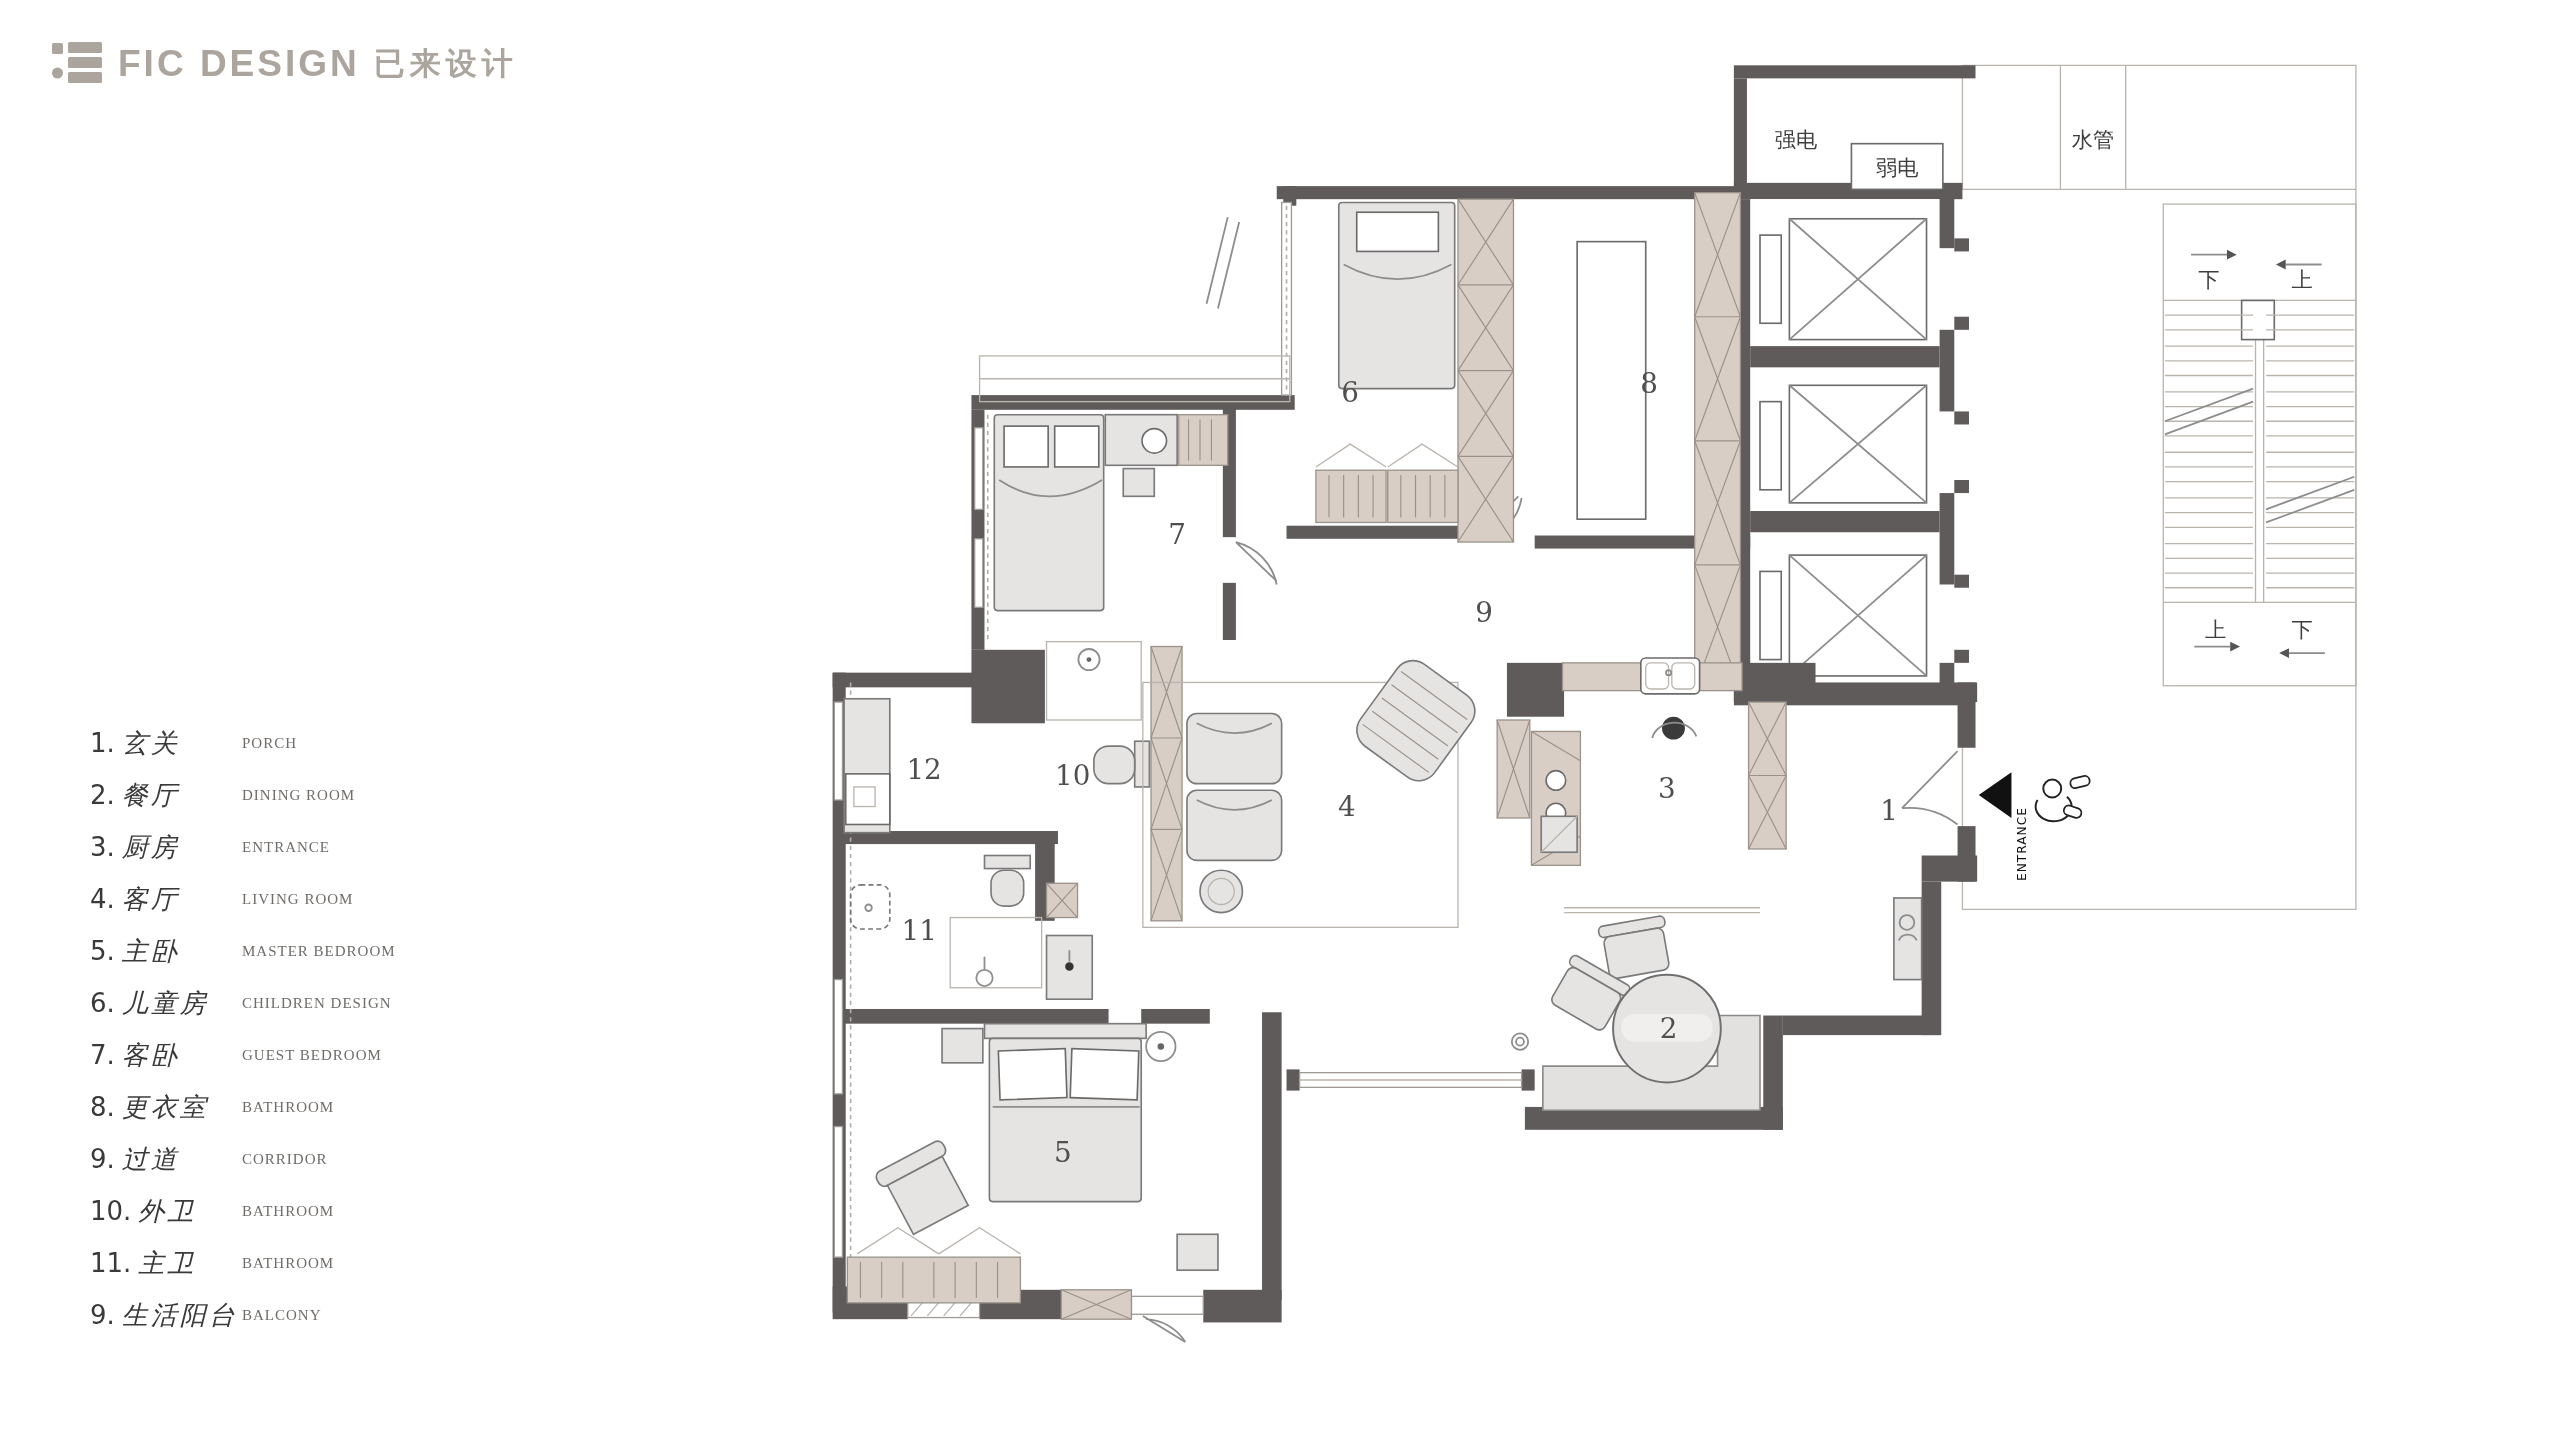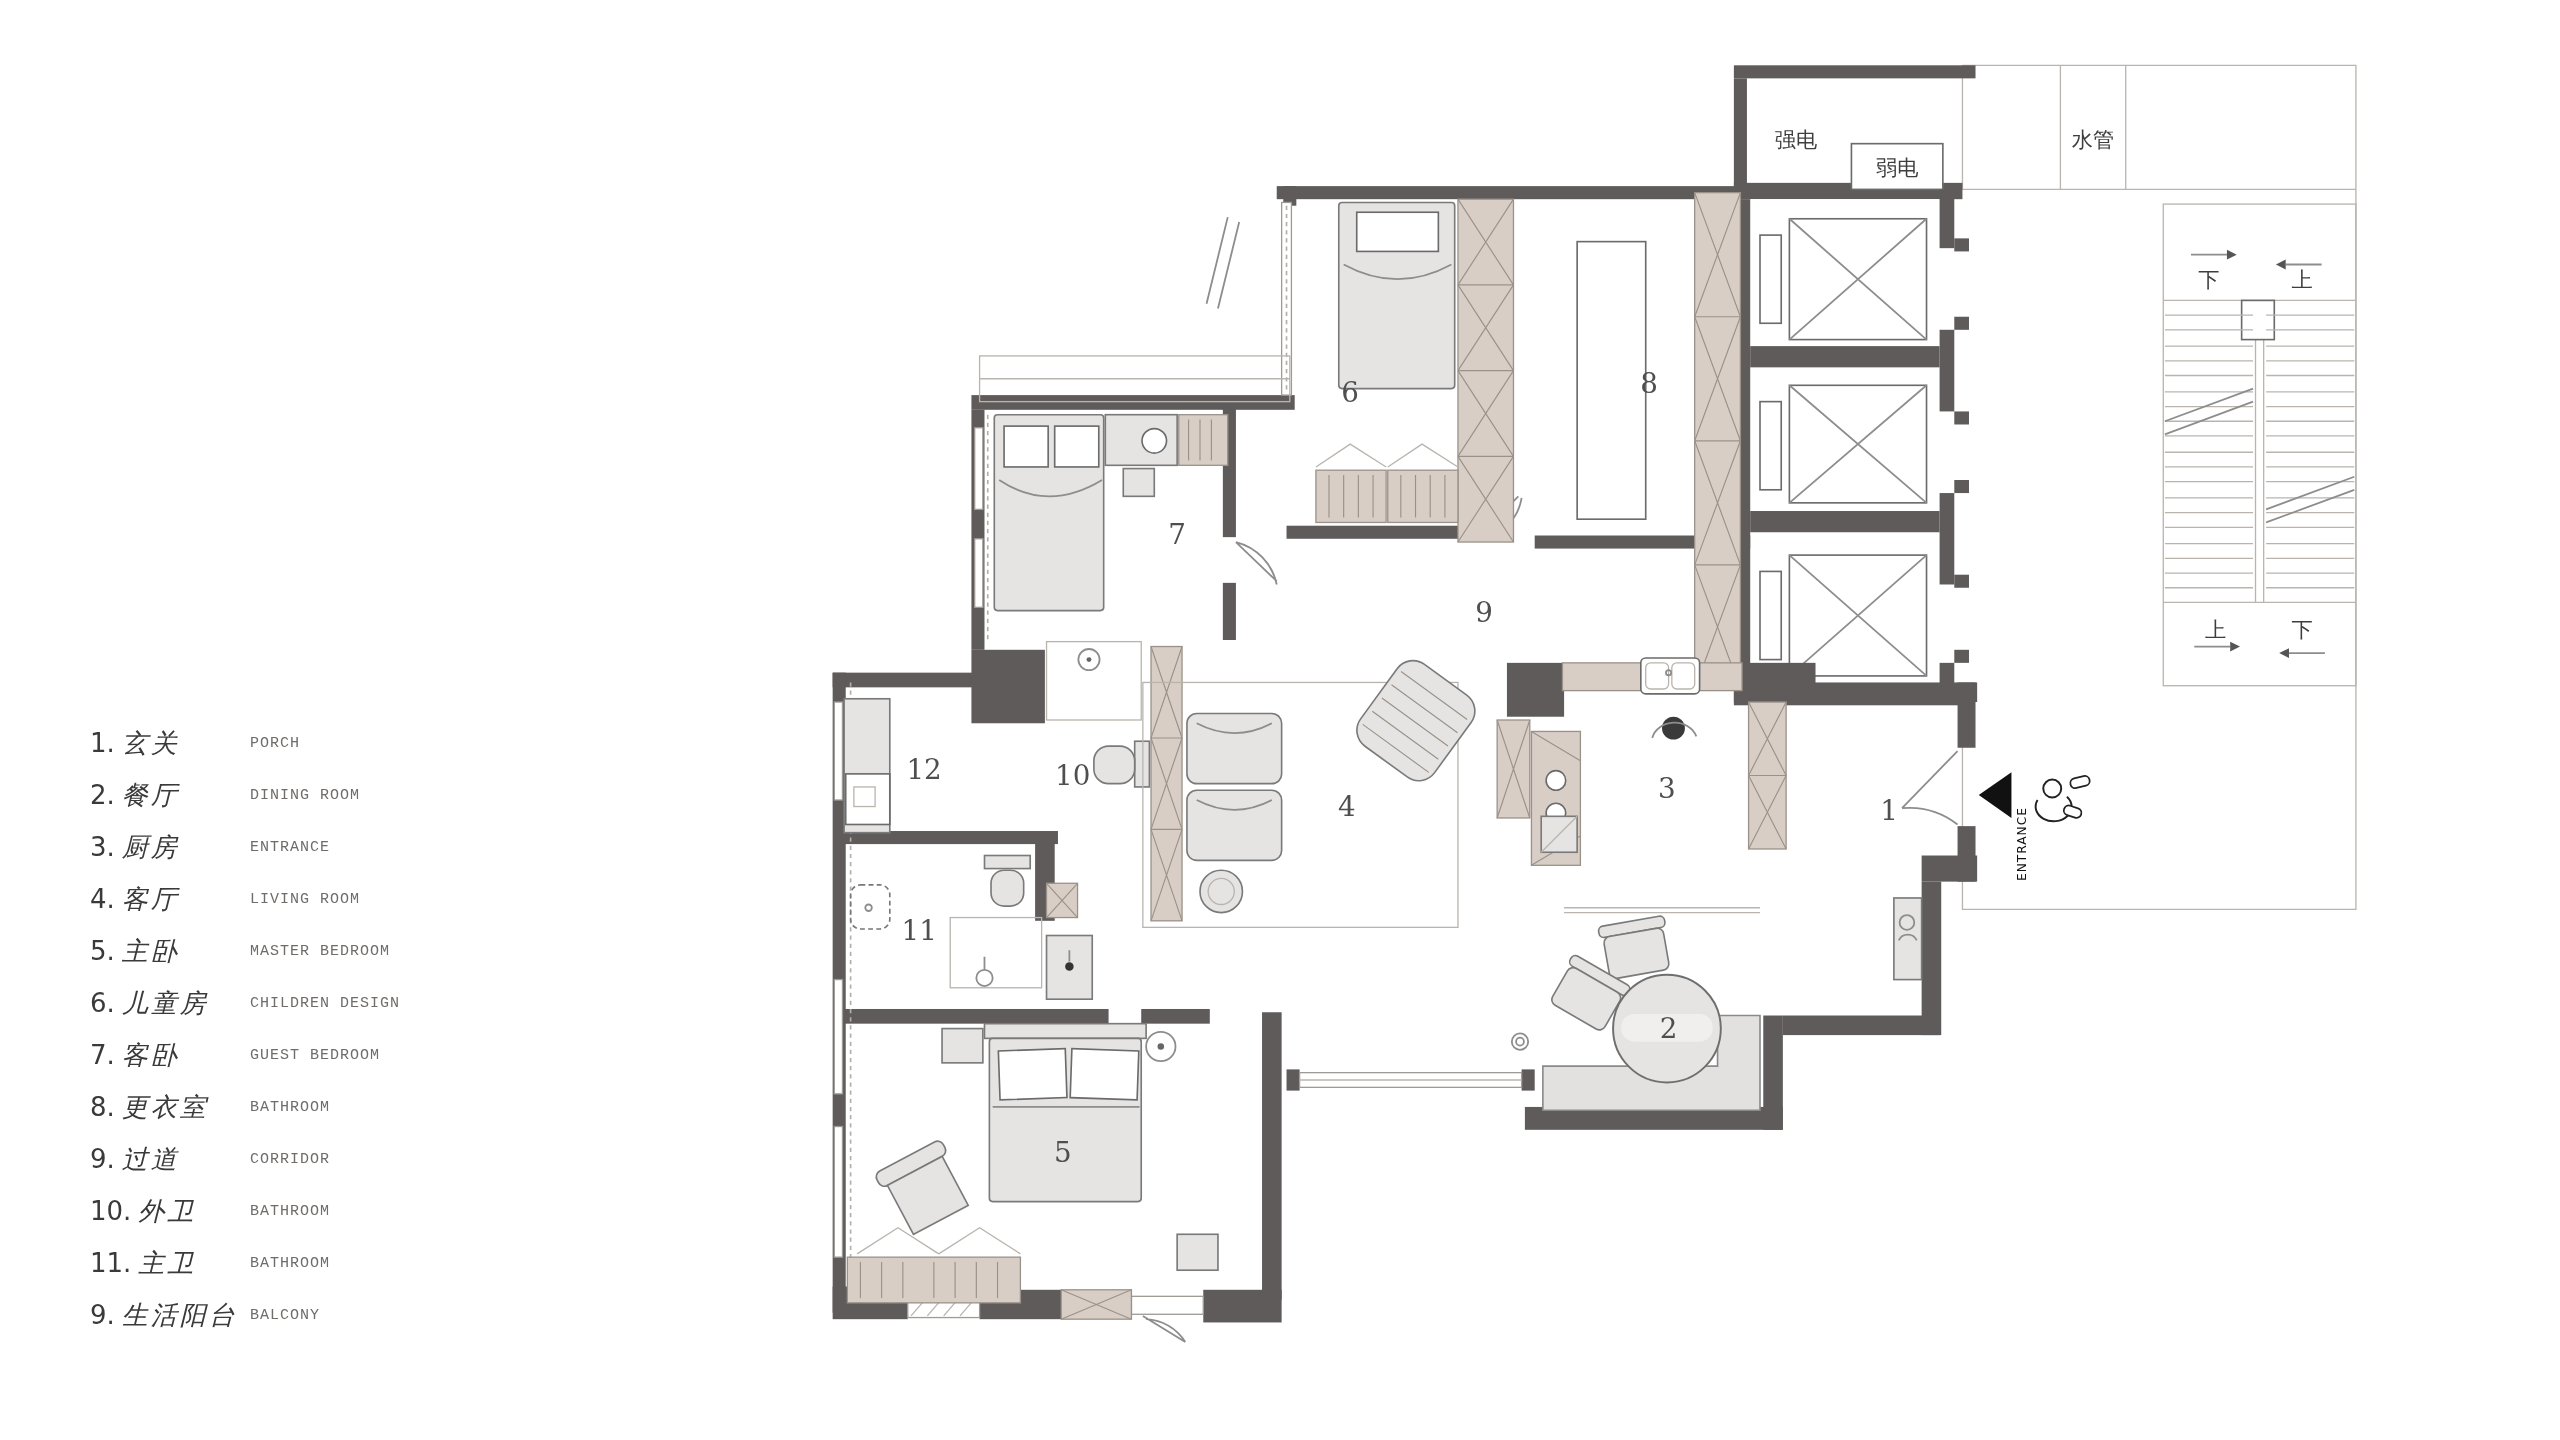--- a/index.html
+++ b/index.html
@@ -9,21 +9,21 @@
   .logo{position:absolute;left:52px;top:42px;display:flex;align-items:center;color:#aba59e;}
   .logo-icon{width:50px;height:44px;margin-right:16px;}
   .brand-en{font-family:"Liberation Sans",sans-serif;font-weight:bold;font-size:37px;letter-spacing:3px;}
   .brand-cn{font-family:"DejaVu Sans",sans-serif;font-weight:600;font-size:31px;letter-spacing:5px;margin-left:14px;}
   
   .legend{position:absolute;left:90px;top:728px;}
   .lrow{position:relative;height:30px;margin-bottom:22px;white-space:nowrap;}
   .lnum,.lcn{font-size:26px;color:#3a3a3a;line-height:30px;}
   .lnum{margin-right:7px;}
   .lcn{letter-spacing:3px;font-style:italic;}
-  .len{position:absolute;left:160px;top:7px;font-family:Liberation Mono, monospace;
+  .len{position:absolute;left:152px;top:7px;font-family:Liberation Serif, serif;
        font-size:15px;color:#6f6c69;letter-spacing:1px;}
   
   .w{fill:#5f5b5b;}
   .cab{fill:#d8cec6;stroke:#9a9289;stroke-width:.8;}
   .x{stroke:#9a9289;stroke-width:.7;fill:none;}
   .f{fill:#e6e4e3;stroke:#7a7a7a;stroke-width:1;}
   .fw{fill:#ffffff;stroke:#6b6b6b;stroke-width:1;}
   .tl{stroke:#b9b4ae;stroke-width:.8;fill:none;}
   .tl2{stroke:#8d8d8d;stroke-width:1.1;fill:none;}
   .win{fill:#ffffff;stroke:#9e9a95;stroke-width:.8;}
@@ -334,20 +334,31 @@
       <text class="num" x="827" y="246" font-size="15">6</text>
       <text class="num" x="721" y="333">7</text>
       <text class="num" x="1010" y="241">8</text>
       <text class="num" x="909" y="381">9</text>
       <text class="num" x="657" y="481">10</text>
       <text class="num" x="563" y="576">11</text>
       <text class="num" x="566" y="477">12</text>
     </g>
   </svg>
 
+  <div class="logo">
+    <svg class="logo-icon" viewBox="0 0 50 44">
+      <rect x="0" y="1" width="11" height="11" rx="1.5" fill="#aba59e"></rect>
+      <circle cx="5.5" cy="31" r="5.5" fill="#aba59e"></circle>
+      <rect x="16" y="0" width="34" height="11" rx="1.5" fill="#aba59e"></rect>
+      <rect x="16" y="15" width="34" height="11" rx="1.5" fill="#aba59e"></rect>
+      <rect x="16" y="30" width="34" height="11" rx="1.5" fill="#aba59e"></rect>
+    </svg>
+    <span class="brand-en">FIC DESIGN</span>
+    <span class="brand-cn">已来设计</span>
+  </div>
 
   <div class="legend">
     <div class="lrow">
       <span class="lnum">1.</span><span class="lcn">玄关</span><span class="len">PORCH</span>
     </div>
     <div class="lrow">
       <span class="lnum">2.</span><span class="lcn">餐厅</span><span class="len">DINING ROOM</span>
     </div>
     <div class="lrow">
       <span class="lnum">3.</span><span class="lcn">厨房</span><span class="len">ENTRANCE</span>

